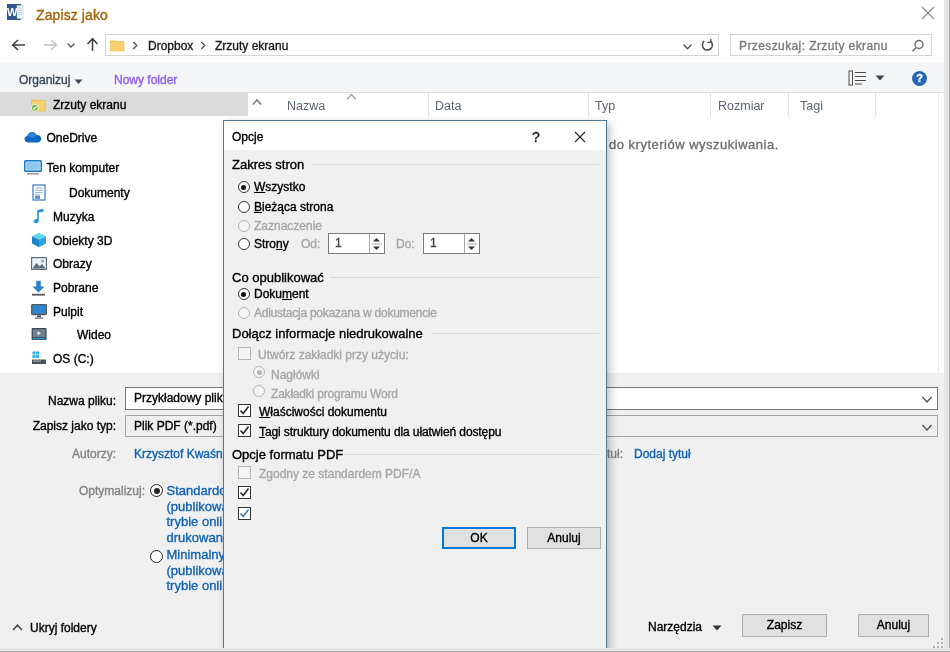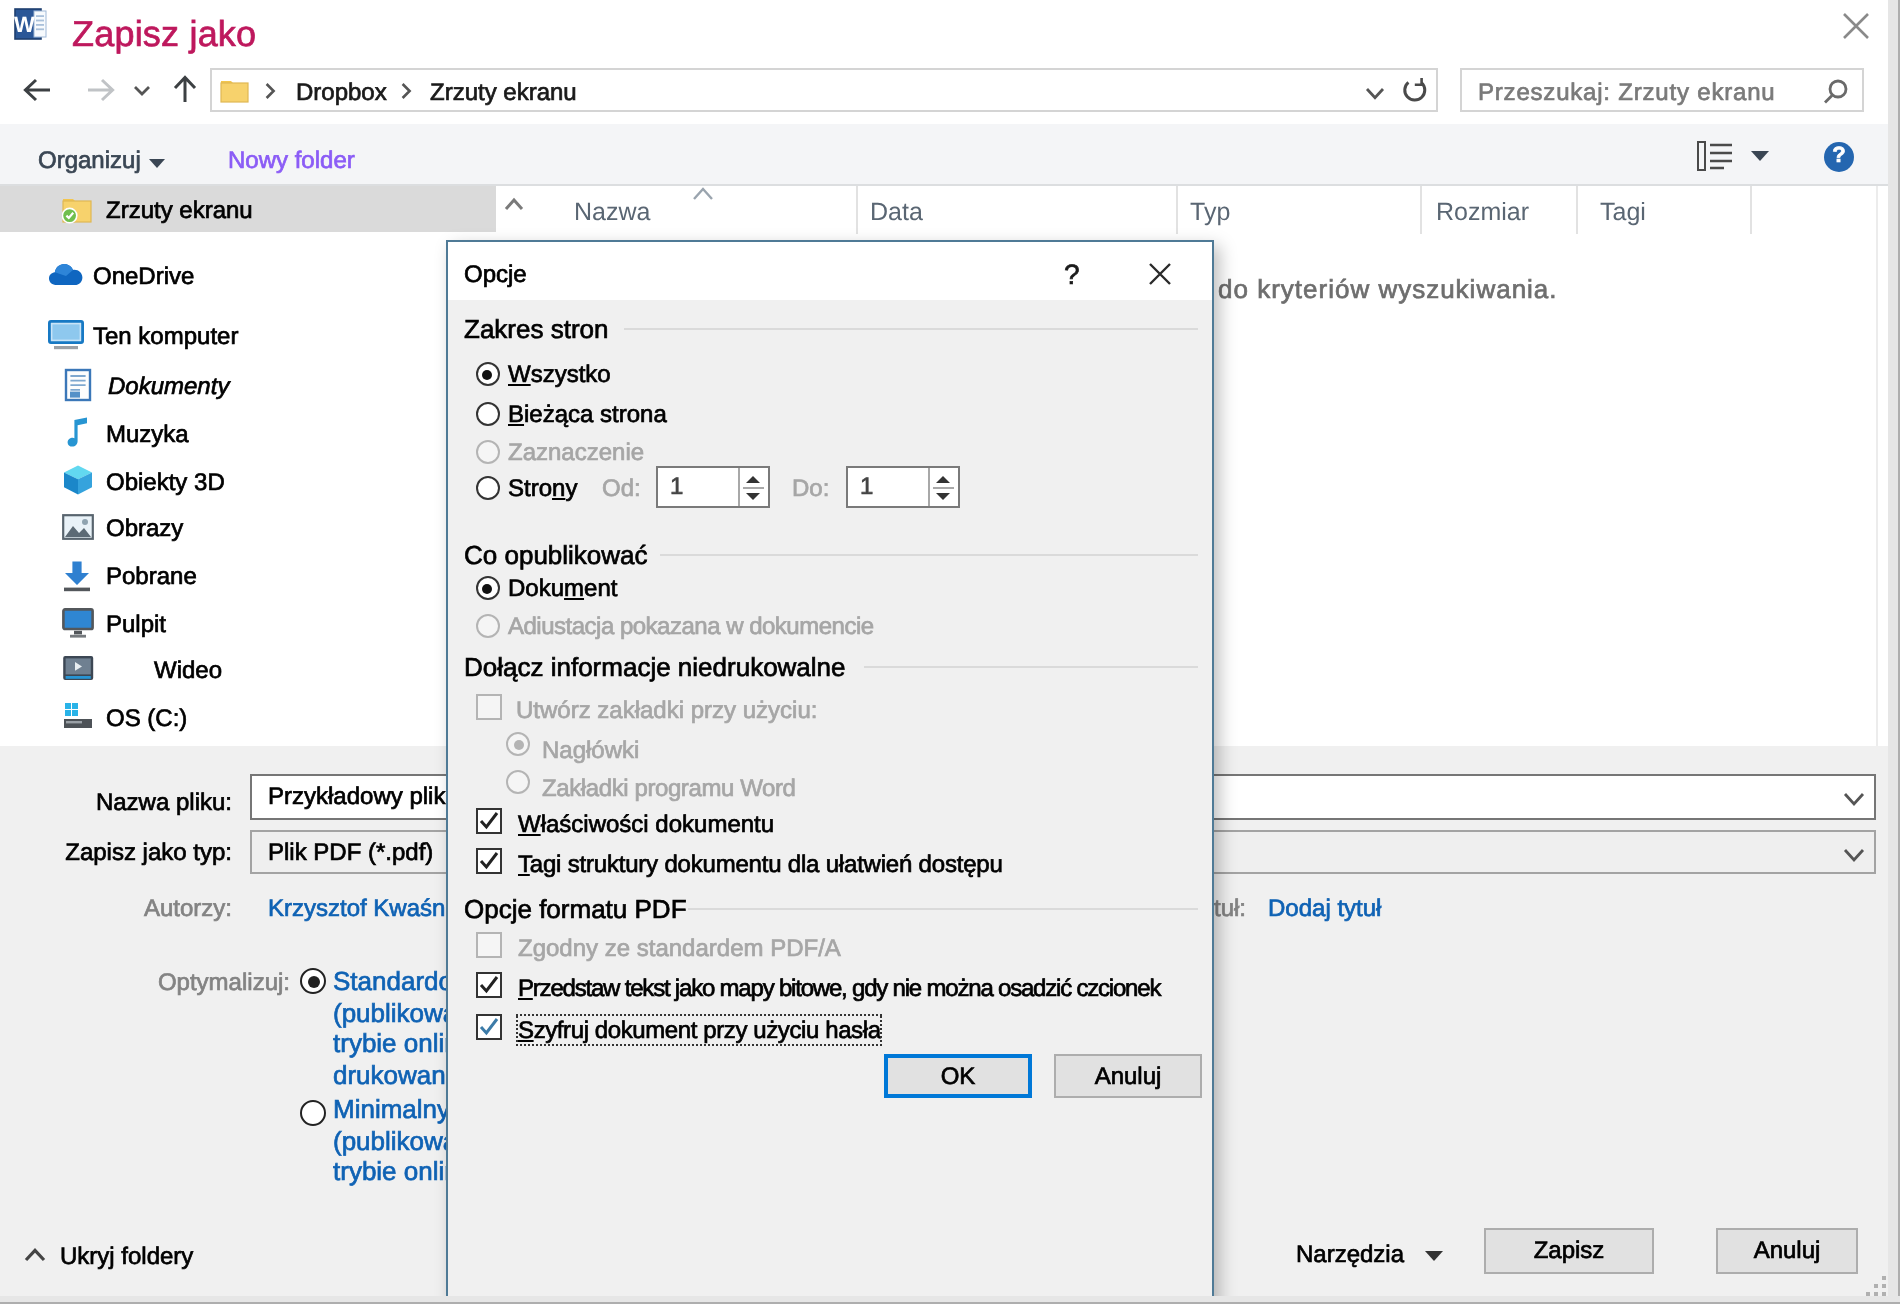--- a/index.html
+++ b/index.html
@@ -26,21 +26,21 @@
 <div class="abs" style="left:0;top:0;width:950px;height:28px;background:#fff;">
   <svg class="abs" style="left:7px;top:4px;" width="17" height="16" viewBox="0 0 17 16">
     <rect x="0.5" y="0.5" width="13" height="15" fill="#2b5797" stroke="#1e3f6f" stroke-width="0.8"></rect>
     <rect x="10" y="1.5" width="6" height="13" fill="#f7fafd" stroke="#9fb8d6" stroke-width="0.5"></rect>
     <rect x="11" y="3.6" width="4" height="0.9" fill="#a9c0da"></rect>
     <rect x="11" y="5.8" width="4" height="0.9" fill="#a9c0da"></rect>
     <rect x="11" y="8" width="4" height="0.9" fill="#a9c0da"></rect>
     <rect x="11" y="10.2" width="4" height="0.9" fill="#a9c0da"></rect>
     <text x="5.2" y="12.2" font-family="Liberation Sans" font-size="11" font-weight="bold" fill="#fff" text-anchor="middle">W</text>
   </svg>
-  <span class="abs" style="left:36px;top:7px;color:#be185d;font-size:18px;letter-spacing:0.1px;">Zapisz jako</span>
+  <span class="abs" style="left:36px;top:7px;color:#a16207;font-size:14px;letter-spacing:0.1px;">Zapisz jako</span>
   <svg class="abs" style="left:921px;top:6px;" width="14" height="14" viewBox="0 0 14 14">
     <path d="M1 1 L13 13 M13 1 L1 13" stroke="#8a8a8a" stroke-width="1.3"></path>
   </svg>
 </div>
 
 <div class="abs" style="left:0;top:28px;width:950px;height:34px;background:#fff;">
   <svg class="abs" style="left:11px;top:10px;" width="15" height="14" viewBox="0 0 15 14">
     <path d="M14 7 L2 7 M7 2 L1.7 7 L7 12" stroke="#3c4043" stroke-width="1.5" fill="none"></path>
   </svg>
   <svg class="abs" style="left:43px;top:10px;" width="15" height="14" viewBox="0 0 15 14">
@@ -130,21 +130,21 @@
     <rect x="2.2" y="2.2" width="13.6" height="7.6" fill="#8ec8ee"></rect>
     <rect x="3" y="13" width="12" height="1.6" fill="#9aa0a6"></rect>
   </svg>
   <span class="abs" style="left:46.5px;top:161px;">Ten komputer</span>
 
   <svg class="abs" style="left:32px;top:184px;" width="14" height="17" viewBox="0 0 14 17">
     <rect x="1" y="1" width="12" height="15" fill="#fdfdfd" stroke="#3b77b8" stroke-width="1.2"></rect>
     <path d="M3.2 4 H10.8 M3.2 6.3 H10.8 M3.2 8.6 H10.8 M3.2 10.9 H8" stroke="#7fa8cf" stroke-width="0.9"></path>
     <rect x="3" y="11.8" width="5" height="3" fill="#5591c8"></rect>
   </svg>
-  <span class="abs" style="left:54px;top:185.5px;font-style:italic;">Dokumenty</span>
+  <span class="abs" style="left:69px;top:185.5px;">Dokumenty</span>
 
   <svg class="abs" style="left:33px;top:208px;" width="12" height="16" viewBox="0 0 12 16">
     <path d="M4.2 2 L10.5 0.8 L10.5 3.6 L5.8 4.6 L5.8 12.5 C5.8 14.2 4.6 15.3 3.2 15.3 C1.8 15.3 0.8 14.4 0.8 13.2 C0.8 11.9 2 10.9 3.4 10.9 C3.7 10.9 4 11 4.2 11.1 Z" fill="#2795d2"></path>
   </svg>
   <span class="abs" style="left:53px;top:209.5px;">Muzyka</span>
 
   <svg class="abs" style="left:31px;top:232px;" width="16" height="16" viewBox="0 0 16 16">
     <path d="M8 0.8 L15 4.2 L8 7.6 L1 4.2 Z" fill="#62d8f0"></path>
     <path d="M1 4.2 L8 7.6 L8 15.2 L1 11.6 Z" fill="#1b87c9"></path>
     <path d="M15 4.2 L8 7.6 L8 15.2 L15 11.6 Z" fill="#35a3dd"></path>
@@ -345,27 +345,25 @@
   <div class="abs" style="left:120px;top:333px;width:255px;height:1px;background:#dadada;"></div>
 
   <div class="abs cb discb" style="left:14px;top:345px;"></div>
   <span class="abs dis" style="left:35px;top:346px;">Zgodny ze standardem PDF/A</span>
 
   <div class="abs cb" style="left:14px;top:365px;">
       <svg width="11" height="11" viewBox="0 0 11 11">
         <path d="M1.5 5.5 L4.2 8.5 L9.5 1.5" stroke="#222" stroke-width="1.5" fill="none"></path>
       </svg>
     </div>
-  <span class="abs" style="left:35px;top:366px;letter-spacing:-0.6px;"><u>P</u>rzedstaw tekst jako mapy bitowe, gdy nie można osadzić czcionek</span>
 
   <div class="abs cb" style="left:14px;top:385.5px;">
       <svg width="11" height="11" viewBox="0 0 11 11">
         <path d="M1.5 5.5 L4.2 8.5 L9.5 1.5" stroke="#3c7ba8" stroke-width="1.5" fill="none"></path>
       </svg>
     </div>
-  <span class="abs" style="left:35px;top:386.5px;letter-spacing:-0.2px;outline:1px dotted #333;"><u>S</u>zyfruj dokument przy użyciu hasła</span>
 
   <div class="abs" style="left:218px;top:406px;width:74px;height:22px;background:#e1e1e1;border:2px solid #0078d7;text-align:center;line-height:18px;">OK</div>
   <div class="abs" style="left:303px;top:406px;width:74px;height:22px;background:#e1e1e1;border:1px solid #adadad;text-align:center;line-height:20px;">Anuluj</div>
 </div>
 
 <div class="abs" style="left:944px;top:0;width:6px;height:652px;background:#e6e6e6;border-right:1px solid #aeaeae;"></div>
 <div class="abs" style="left:0;top:648px;width:950px;height:4px;background:#e6e6e6;border-bottom:1px solid #aeaeae;"></div>
 
 </body></html>

